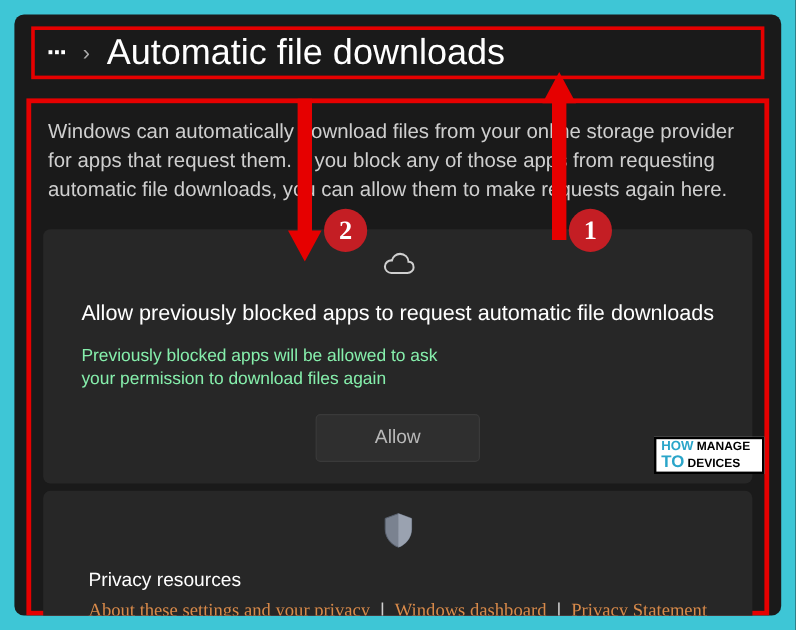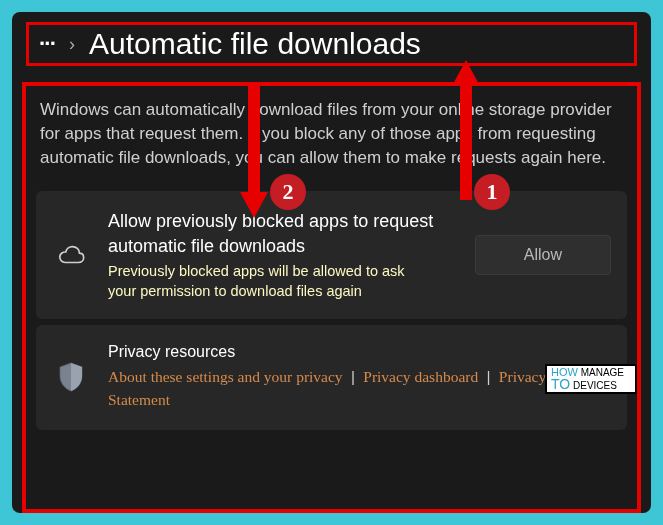--- a/index.html
+++ b/index.html
@@ -65,43 +65,44 @@
       padding: 2px 4px 14px 4px;
     }
     .card {
       background: #272727;
       border-radius: 6px;
       padding: 18px 16px;
       display: flex;
       align-items: center;
       gap: 18px;
       margin-top: 8px;
+      flex-direction: column;
     }
     .card + .card { margin-top: 6px; }
     .icon-col {
       width: 38px;
       display: flex;
       justify-content: center;
       align-items: center;
       flex-shrink: 0;
     }
     .cloud-icon { width: 30px; height: 22px; }
     .shield-icon { width: 26px; height: 30px; }
     .card-body { flex: 1; }
     .card-title {
       color: #fff;
       font-size: 18px;
       font-weight: 400;
       line-height: 1.35;
     }
     .card-sub {
-      color: #fef9c3;
+      color: #86efac;
       font-size: 14.5px;
       line-height: 1.35;
-      margin-top: 4px;
+      margin-top: 14px;
       max-width: 320px;
     }
     .allow-btn {
       background: #2f2f2f;
       border: 1px solid #3a3a3a;
       color: #b8b8b8;
       font-size: 16px;
       padding: 10px 48px;
       border-radius: 4px;
       cursor: pointer;
@@ -150,21 +151,21 @@
       font-family: Georgia, serif;
     }
     .watermark {
       position: absolute;
       right: 14px;
       top: 352px;
       background: #fff;
       border: 2px solid #000;
       padding: 2px 4px;
       font-size: 10px;
-      font-weight: normal;
+      font-weight: bold;
       color: #000;
       line-height: 0.9;
       z-index: 60;
       width: 92px;
       text-align: left;
       margin-left: 32px;
     }
     .watermark .how { color: #2aa5c9; font-size: 11px; }
     .watermark .to { color: #2aa5c9; font-size: 14px; }
   </style>
@@ -203,21 +204,21 @@
         <svg class="shield-icon" viewBox="0 0 26 30">
           <path d="M13 1 L24 5 V14 C24 21 19 27 13 29 C7 27 2 21 2 14 V5 Z" fill="#7a8290" stroke="#5a6270" stroke-width="0.8"></path>
           <path d="M13 1 L24 5 V14 C24 21 19 27 13 29 V1 Z" fill="#9aa2b0"></path>
         </svg>
       </div>
       <div class="card-body">
         <div class="privacy-title">Privacy resources</div>
         <div class="links">
           <a>About these settings and your privacy</a>
           <span class="divider">|</span>
-          <a>Privacy dashboard</a>
+          <a>Windows dashboard</a>
           <span class="divider">|</span>
           <a>Privacy Statement</a>
         </div>
       </div>
     </div>
 
   </div>
 
   <div class="arrow" style="left:438px; top:48px;">
     <svg width="32" height="140">

